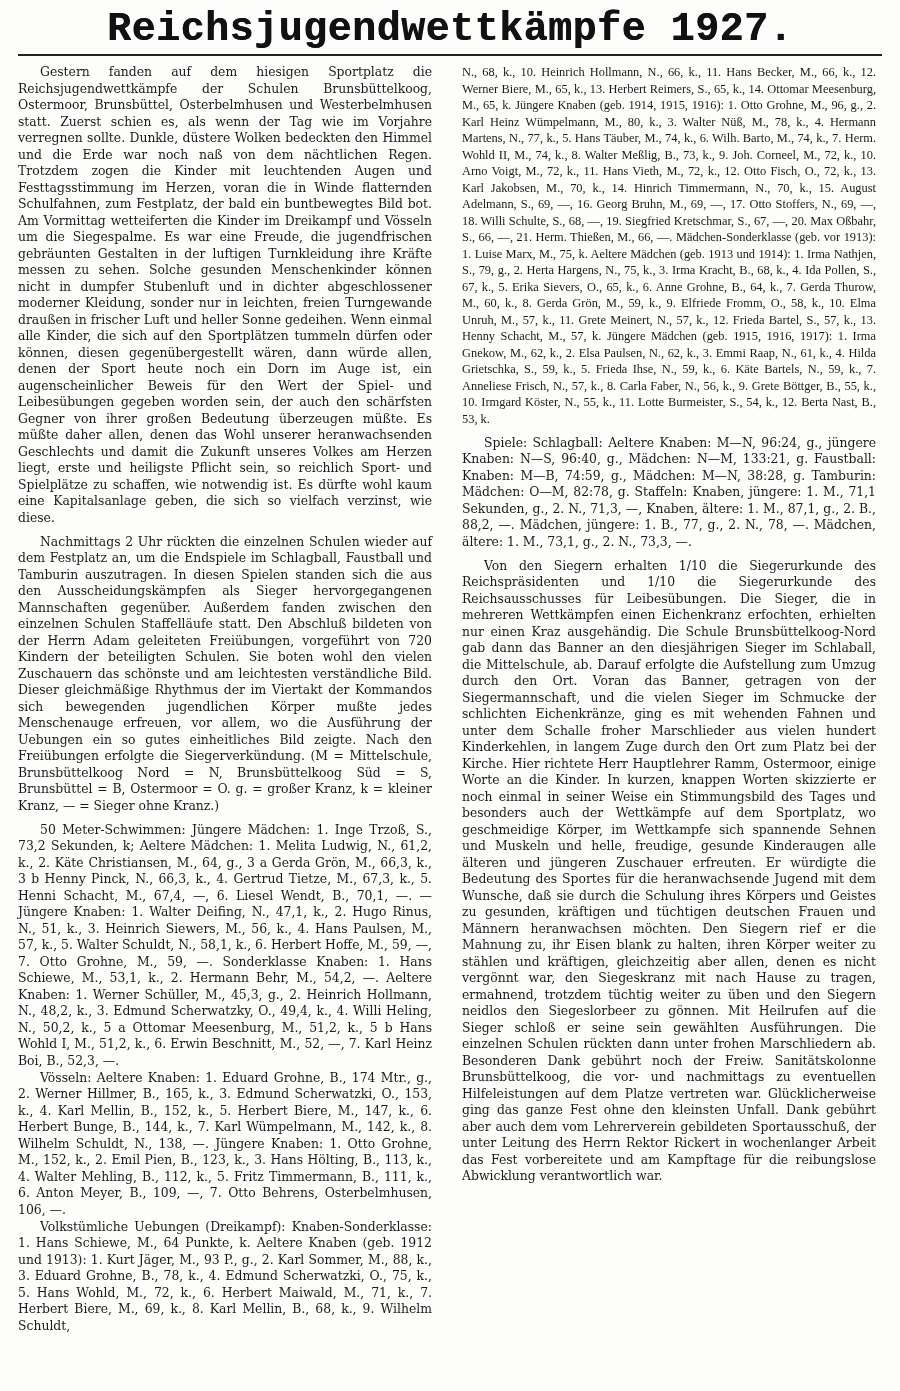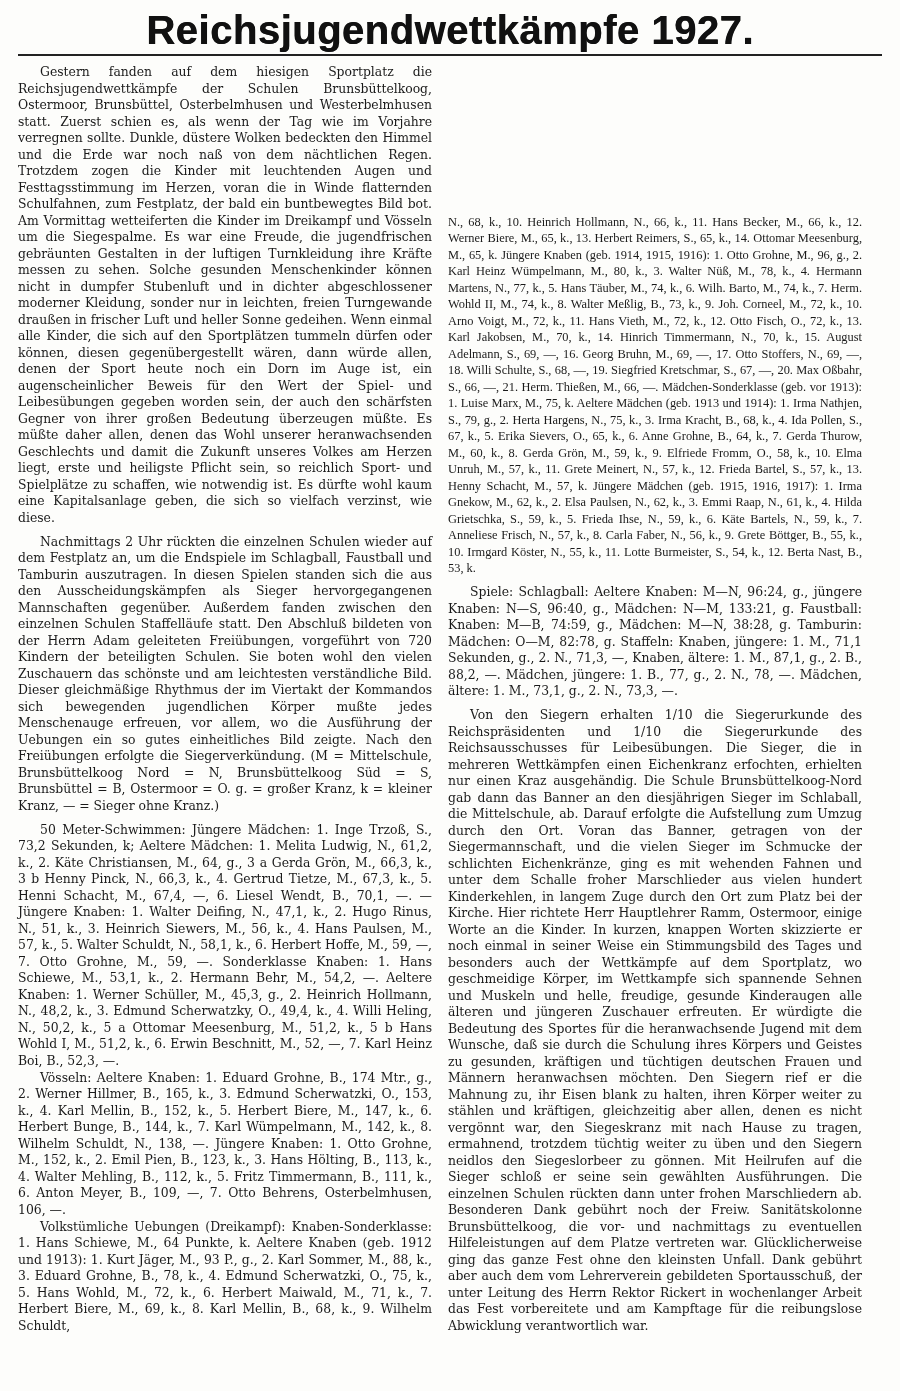--- a/index.html
+++ b/index.html
@@ -17,38 +17,38 @@
   .page {
     position: relative;
     width: 900px;
     height: 1391px;
     box-sizing: border-box;
     padding: 8px 18px 6px 18px;
     background: #fdfdfb;
   }
   .headline {
     text-align: center;
-    font-family: Liberation Sans, sans-serif;
+    font-family: Liberation Mono, monospace;
     font-weight: bold;
     font-size: 40px;
     letter-spacing: 0.5px;
     line-height: 1.0;
     margin: 2px 0 4px 0;
     color: #111;
     text-shadow: 0.5px 0 0 #111;
   }
   .rule {
     border: none;
     border-top: 2px solid #222;
     margin: 2px 0 8px 0;
   }
   .columns {
     display: flex;
-    gap: 16px;
-    align-items: flex-end;
+    gap: 30px;
+    align-items: flex-start;
   }
   .col {
     width: 414px;
     font-size: 12.4px;
     line-height: 1.33;
     text-align: justify;
     hyphens: auto;
   }
   p {
     margin: 0 0 0.5px 0;

